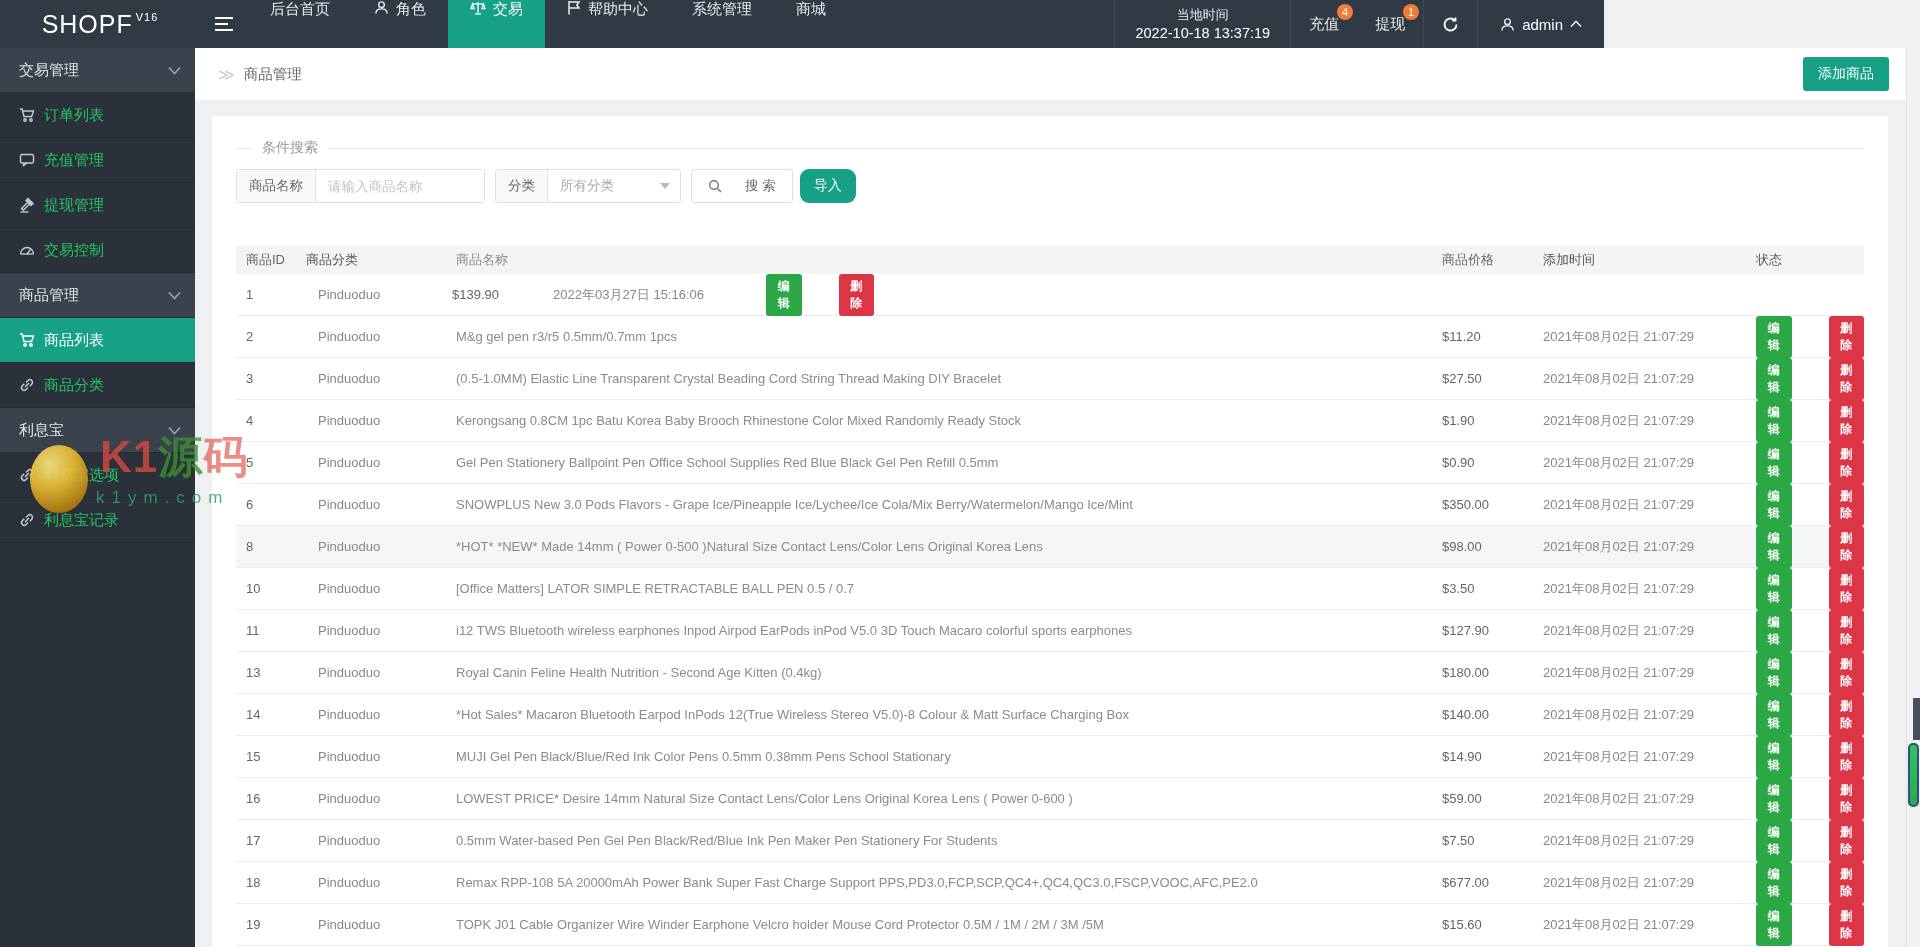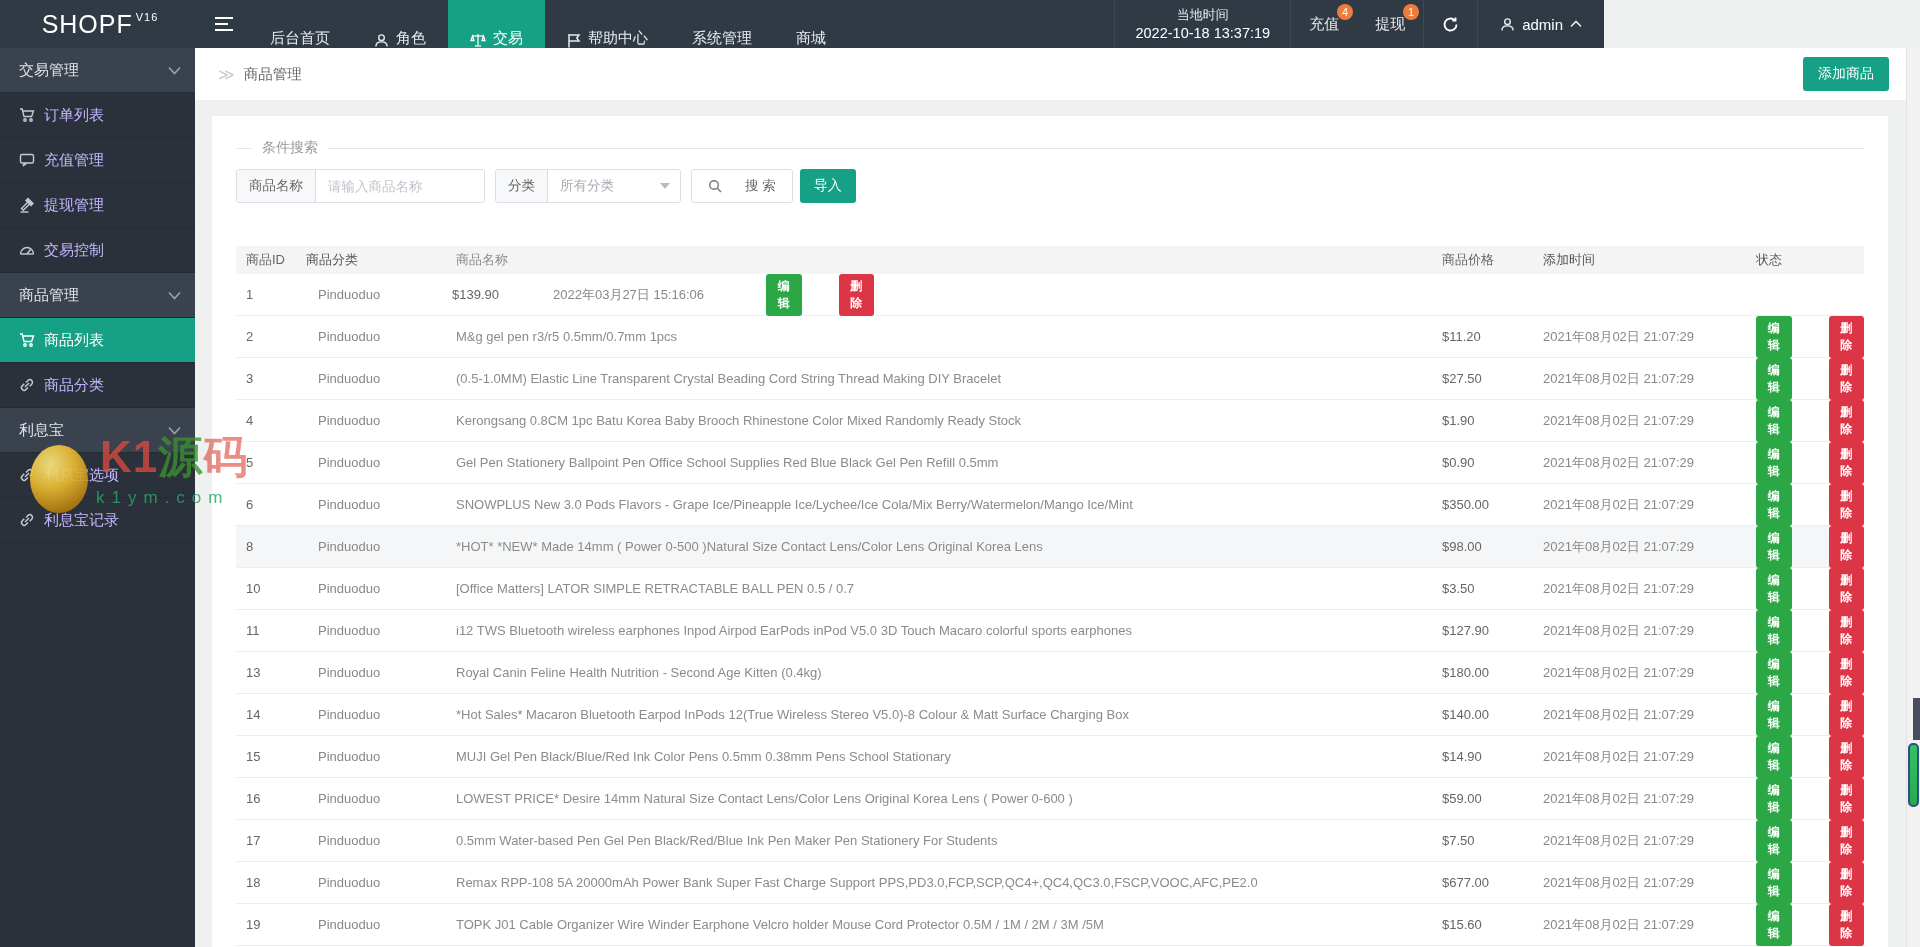--- a/index.html
+++ b/index.html
@@ -5,38 +5,38 @@
   * { margin:0; padding:0; box-sizing:border-box; }
   html,body { width:1920px; height:947px; overflow:hidden; font-family:"Liberation Sans","DejaVu Sans",sans-serif; background:#eff0f0; }
   body { position:relative; }
 
   
   .topbar { position:absolute; top:0; left:0; width:1604px; height:48px; background:#303a45; display:flex; align-items:stretch; color:#fff; z-index:30; }
   .logo { width:200px; display:flex; align-items:center; justify-content:center; font-size:25px; letter-spacing:1px; color:#fff; }
   .logo sup { font-size:11px; margin-left:3px; transform:translateY(-7px); }
   .menu-toggle { width:48px; display:flex; align-items:center; justify-content:center; cursor:pointer; }
   .nav { display:flex; align-items:stretch; }
-  .nav-item { display:flex; align-items:flex-end; gap:7px; padding:0 22px; font-size:15px; color:#e8eaec; cursor:pointer; }
+  .nav-item { display:flex; align-items:flex-start; gap:7px; padding:0 22px; font-size:15px; color:#e8eaec; cursor:pointer; }
   .nav-item.active { background:#16a085; color:#fff; }
   .nav-item .ic { display:flex; }
   .topbar-right { margin-left:auto; display:flex; align-items:stretch; }
   .time-block { display:flex; flex-direction:column; justify-content:center; align-items:center; padding:0 20px; border-left:1px solid rgba(255,255,255,0.08); border-right:1px solid rgba(255,255,255,0.08); }
   .time-label { font-size:13px; line-height:18px; color:#e8eaec; }
   .time-value { font-size:14.5px; line-height:19px; color:#fff; }
   .tb-link { position:relative; display:flex; align-items:center; padding:0 18px; font-size:15px; color:#e8eaec; cursor:pointer; }
   .badge { position:absolute; top:4px; right:4px; min-width:16px; height:16px; border-radius:50%; background:#ee7d3b; color:#fff; font-size:11px; display:flex; align-items:center; justify-content:center; padding:0 3px; }
   .tb-refresh { display:flex; align-items:center; padding:0 18px; border-left:1px solid rgba(255,255,255,0.08); cursor:pointer; }
   .tb-admin { display:flex; align-items:center; gap:7px; padding:0 22px; border-left:1px solid rgba(255,255,255,0.08); font-size:15px; cursor:pointer; }
 
   
   .sidebar { position:absolute; top:48px; left:0; width:195px; bottom:0; background:#2a313b; z-index:20; }
   .side-row { height:45px; display:flex; align-items:center; gap:9px; padding:0 0 0 19px; font-size:15px; border-bottom:1px solid #232a33; cursor:pointer; position:relative; }
   .side-group { background:#3a424e; color:#dfe3e8; }
   .side-group .chev { position:absolute; right:14px; display:flex; }
-  .side-item { background:#2a313b; color:#c4b5fd; }
+  .side-item { background:#2a313b; color:#22c55e; }
   .side-item.active { background:#16a085; color:#fff; }
   .side-row .ic { display:flex; }
 
   
   .main { position:absolute; top:48px; left:165px; right:0; bottom:0; background:#eff0f0; overflow:hidden; }
   .breadcrumb-bar { position:relative; height:52px; background:#fff; display:flex; align-items:center; padding-left:53px; }
   .bc-arrow { color:#c9cdd2; font-size:16px; margin-right:9px; }
   .bc-title { color:#666; font-size:14.5px; }
   .btn-add { position:absolute; right:31px; top:9px; height:34px; padding:0 15px; background:#16a085; border:none; border-radius:3px; color:#fff; font-size:14px; cursor:pointer; font-family:inherit; }
 
@@ -45,21 +45,21 @@
   .legend { position:absolute; top:-10px; left:16px; background:#fff; padding:0 10px; color:#999; font-size:14px; }
   .form-row { margin-top:20px; display:flex; align-items:center; height:34px; }
   .input-group { display:flex; align-items:stretch; height:34px; border:1px solid #dcdfe6; border-radius:3px; overflow:hidden; background:#fff; }
   .ig-label { background:#f7f8fa; display:flex; align-items:center; padding:0 12px; font-size:13.5px; color:#666; border-right:1px solid #dcdfe6; }
   .ig-input { border:none; outline:none; width:168px; padding:0 12px; font-size:13.5px; color:#666; font-family:inherit; }
   .ig-input::placeholder { color:#c0c4cc; }
   .select-box { position:relative; width:132px; display:flex; align-items:center; padding:0 12px; font-size:13.5px; color:#a8abb2; cursor:pointer; }
   .select-caret { position:absolute; right:10px; width:0; height:0; border-left:5px solid transparent; border-right:5px solid transparent; border-top:6px solid #b8bcc2; }
   .gap10 { width:10px; }
   .btn-search { display:flex; align-items:center; gap:23px; height:34px; padding:0 16px; border:1px solid #dcdfe6; border-radius:3px; background:#fff; color:#666; font-size:13.5px; cursor:pointer; font-family:inherit; }
-  .btn-import { height:34px; padding:0 14px; background:#16a085; border:none; border-radius:3px; color:#fff; font-size:14px; cursor:pointer; font-family:inherit; }
+  .btn-import { height:34px; padding:0 14px; background:#16a085; border:none; border-radius:9px; color:#fff; font-size:14px; cursor:pointer; font-family:inherit; }
 
   
   .table-wrap { margin-top:43px; }
   .thead { display:flex; align-items:center; height:28px; background:#f4f4f5; color:#555; font-size:13px; }
   .trow { display:flex; align-items:center; height:42px; border-bottom:1px solid #ebeef5; font-size:13px; color:#888; }
   .trow.hover { background:#f5f6f7; }
   .col-id    { width:60px;  padding:0 10px; color:#666; }
   .col-cat   { width:150px; padding:0 10px 0 22px; }
   .col-name  { flex:1; padding:0 10px; white-space:nowrap; overflow:hidden; color:#8b8b8b; }
   .col-price { width:105px; padding:0 6px; color:#666; }

